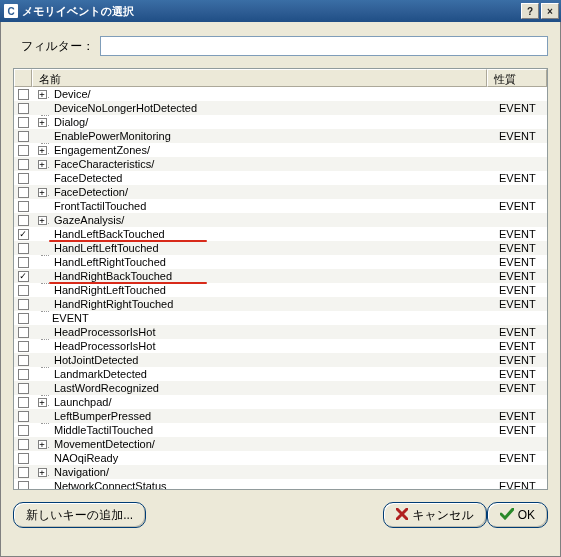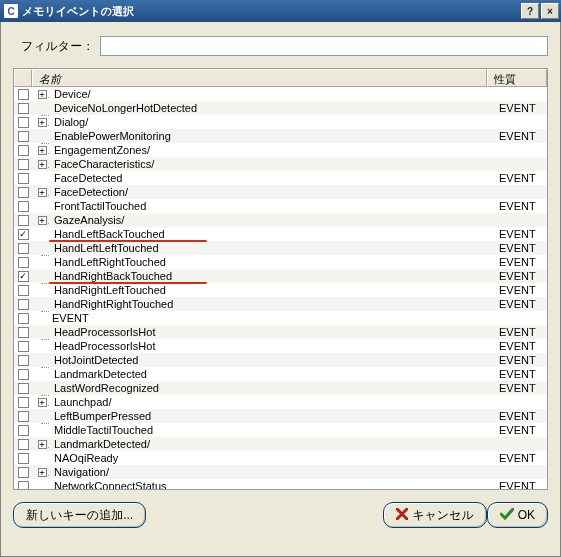--- a/index.html
+++ b/index.html
@@ -88,21 +88,21 @@
   .list-header .hdr {
     border: 1px solid #fff;
     border-right-color:#aca899;
     border-bottom-color:#aca899;
     background:#ece9d8;
     font-size: 11px;
     padding: 2px 6px;
     text-align:left;
   }
   .hdr-check { width: 18px; padding:0; }
-  .hdr-name { flex:1; padding-left: 4px; font-style: italic; }
+  .hdr-name { flex:1; padding-left: 4px; }
   .hdr-quality { width: 60px; text-align:left;font-family:Liberation Mono, monospace; }
   .list-body {
     flex:1;
     overflow-y: scroll;
     position: relative;
   }
   .row {
     display:flex;
     align-items:center;
     height: 14px;
@@ -502,21 +502,21 @@
         </div>
         <div class="row alt">
           <div class="col-check">
             <div class="chk"></div>
           </div>
           <div class="col-tree">
             <div class="treeline-v"></div>
             <div class="treeline-h"></div>
             <div class="expander">+</div>
           </div>
-          <div class="col-name">LandmarkDetected/</div>
+          <div class="col-name">MovementDetection/</div>
           <div class="col-qual"></div>
         </div>
         <div class="row">
           <div class="col-check">
             <div class="chk"></div>
           </div>
           <div class="col-tree">
             <div class="treeline-v"></div>
             <div class="treeline-h"></div>
           </div>

